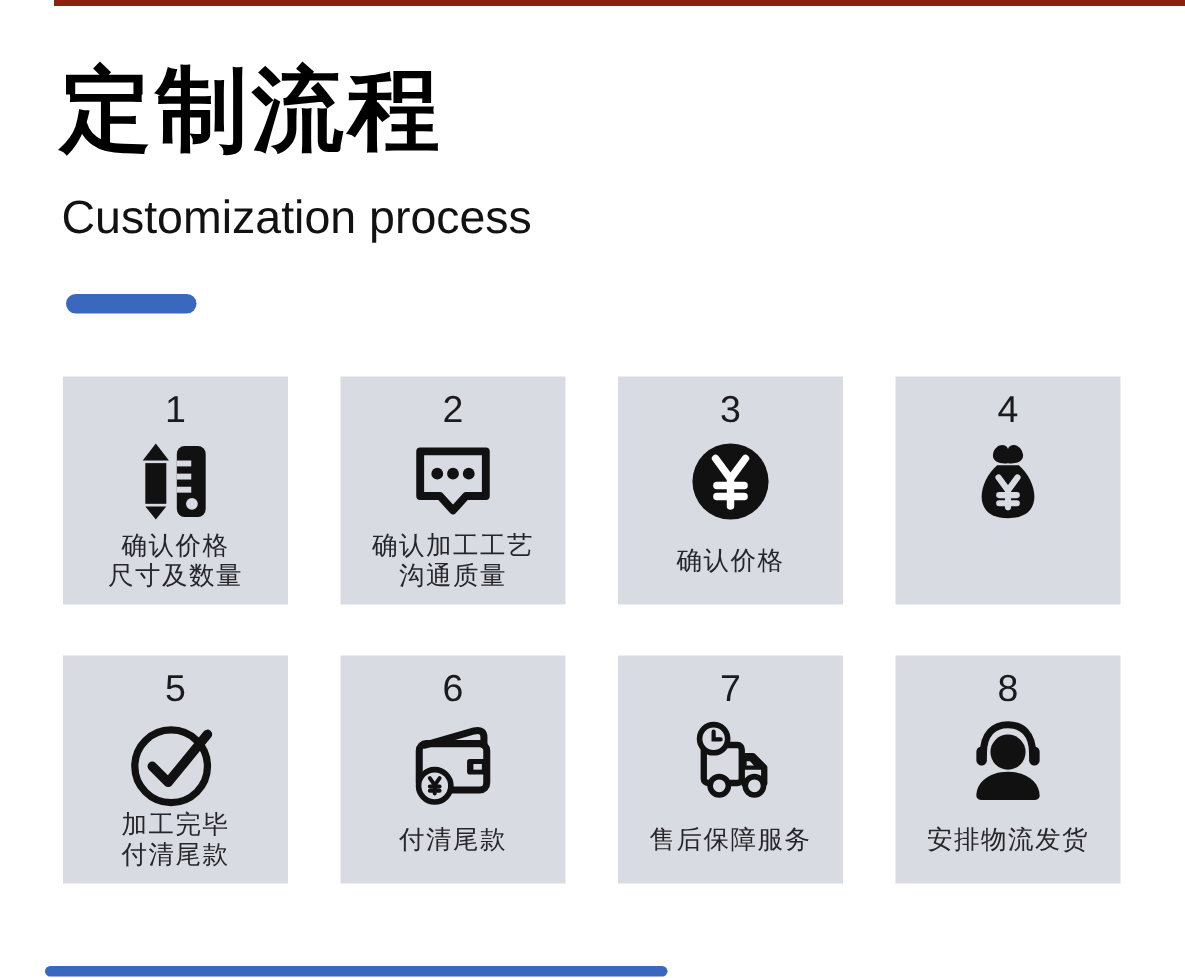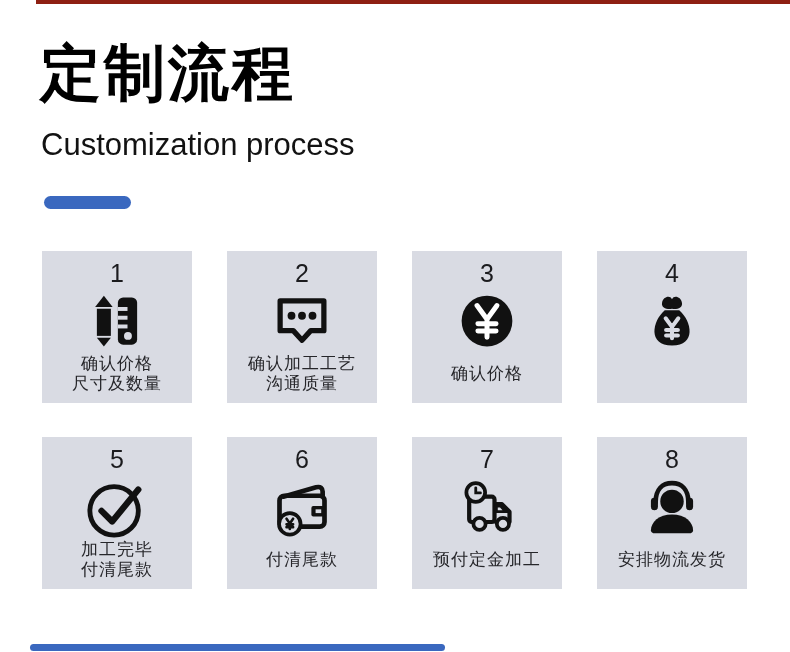--- a/index.html
+++ b/index.html
@@ -159,21 +159,21 @@
     <rect x="13" y="21" width="27" height="27" rx="3" fill="none" stroke="#111" stroke-width="4.5"></rect>
     <path d="M40 29 H48 L56 37 V48 H40" fill="none" stroke="#111" stroke-width="4.5" stroke-linejoin="round"></path>
     <path d="M42 31 H46.5 L52 37 H42 Z" fill="none" stroke="#111" stroke-width="3"></path>
     <circle cx="24" cy="50" r="6.5" fill="#d9dbe3" stroke="#111" stroke-width="4"></circle>
     <circle cx="49" cy="50" r="6.5" fill="#d9dbe3" stroke="#111" stroke-width="4"></circle>
     <circle cx="20" cy="16.5" r="10" fill="#d9dbe3" stroke="#111" stroke-width="4"></circle>
     <path d="M20 11.5 V17 H25" fill="none" stroke="#111" stroke-width="3" stroke-linecap="round"></path>
   </svg>
       </div>
       <div class="label">
-        <div>预付定金加工</div>
+        <div>售后保障服务</div>
       </div>
     </div>
     <div class="card">
       <div class="num">8</div>
       <div class="icon">
         <svg width="60" height="60" viewBox="0 0 64 64">
     <circle cx="32" cy="26" r="12.5" fill="#111"></circle>
     <path d="M32 40 C18 40 9.5 48 9.5 57 C9.5 59 11.5 60 13.5 60 H50.5 C52.5 60 54.5 59 54.5 57 C54.5 48 46 40 32 40 Z" fill="#111"></path>
     <path d="M14.5 27 C14.5 13 22 6.5 32 6.5 C42 6.5 49.5 13 49.5 27" fill="none" stroke="#111" stroke-width="5" stroke-linecap="round"></path>
     <rect x="9.5" y="22" width="7.5" height="13.5" rx="3.7" fill="#111"></rect>

